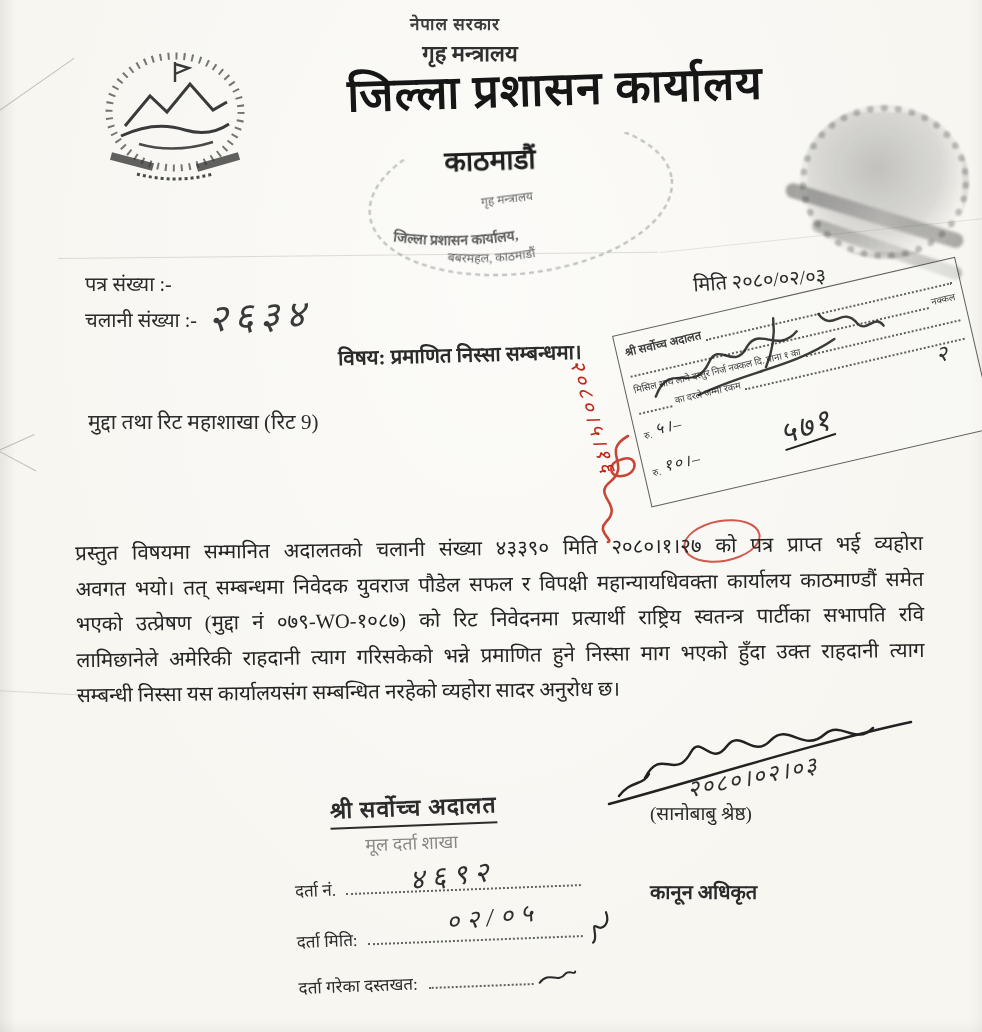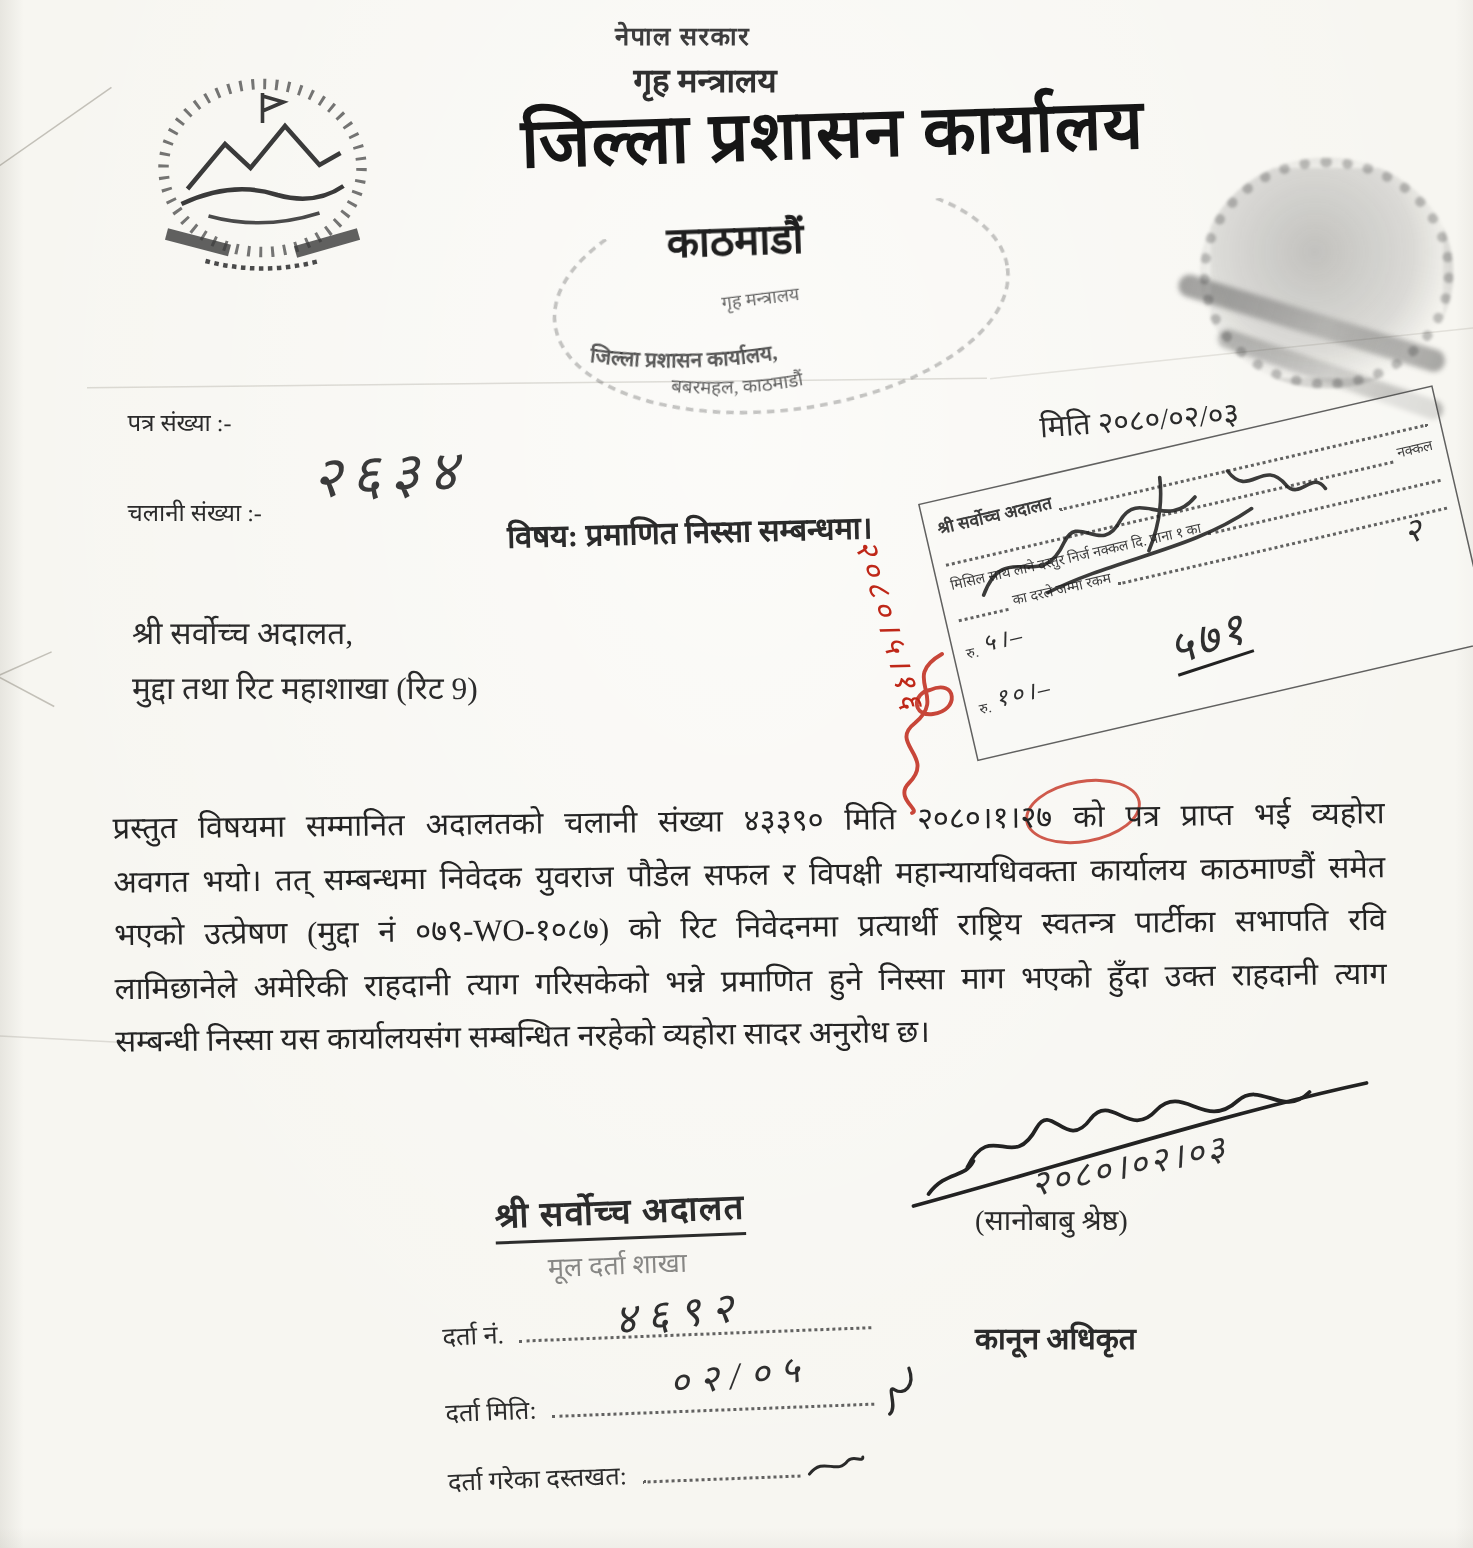--- a/index.html
+++ b/index.html
@@ -28,21 +28,21 @@
   .smudge{left:800px;top:105px;width:155px;height:140px;border-radius:50%;
     border:7px dotted rgba(60,60,60,.30);
     background:radial-gradient(circle at 45% 40%, rgba(70,70,70,.30), rgba(80,80,80,.17) 55%, rgba(90,90,90,.05) 72%, transparent 80%);
     filter:blur(1px);}
   .streak{position:absolute;border-radius:8px;filter:blur(1.6px);}
   .streak1{left:782px;top:208px;width:185px;height:15px;transform:rotate(17deg);
     background:linear-gradient(90deg, rgba(50,50,50,.45), rgba(60,60,60,.22) 55%, rgba(55,55,55,.42));}
   .streak2{left:808px;top:243px;width:158px;height:13px;transform:rotate(19deg);
     background:linear-gradient(90deg, rgba(55,55,55,.34), rgba(60,60,60,.16) 50%, rgba(55,55,55,.34));}
   
-  .label{font-size:16px;}
+  .label{font-size:20px;}
   .dispatch-val{left:208px;top:288px;font-size:38px;transform:rotate(-3deg);letter-spacing:6px;color:#3a3a3a;}
   .date-line{left:693px;top:266px;font-size:20px;transform:rotate(-4deg);}
   .subject{left:338px;top:340px;font-size:20.5px;font-weight:600;transform:rotate(-1.5deg);}
   
   .rstamp{left:612px;top:336px;width:352px;height:176px;transform:rotate(-13deg);transform-origin:0 0;
     border:1.5px solid rgba(45,45,45,.75);background:rgba(250,249,246,.55);
     padding:4px 8px;box-sizing:border-box;font-size:10px;color:#3d3d3d;}
   .rstamp .row{display:flex;align-items:flex-end;gap:4px;margin-top:6px;}
   .dots{display:inline-block;border-bottom:2px dotted rgba(60,60,60,.8);height:11px;}
   .grow{flex:1;}
@@ -112,21 +112,21 @@
     <text font-size="12.5" fill="rgba(55,55,55,.78)">
       <textPath href="#arc2" startOffset="26">बबरमहल, काठमाडौं</textPath>
     </text>
   </svg>
 
   <div class="abs smudge"></div>
   <div class="streak streak1"></div>
   <div class="streak streak2"></div>
 
   <div class="abs label print" style="left:85px;top:270px;">पत्र संख्या :-</div>
-  <div class="abs label print" style="left:85px;top:306px;margin-top:24px;">चलानी संख्या :-</div>
+  <div class="abs label print" style="left:85px;top:306px;">चलानी संख्या :-</div>
   <div class="abs hw dispatch-val">२६३४</div>
   <div class="abs print date-line">मिति २०८०/०२/०३</div>
 
   <div class="abs print subject">विषय: प्रमाणित निस्सा सम्बन्धमा।</div>
 
   <div class="abs rstamp">
     <div class="row">
       <span class="rs-title">श्री सर्वोच्च अदालत</span>
       <span class="dots grow"></span>
     </div>
@@ -166,21 +166,20 @@
   <div class="abs red-note">२०८०।५।१६</div>
   <svg class="abs" style="left:580px;top:430px;" width="80" height="115" viewBox="0 0 80 115">
     <g fill="none" stroke="#bf2718" stroke-width="2.6" opacity=".85" stroke-linecap="round">
       <path d="M 48,6 C 20,22 52,34 30,52 C 12,66 44,74 26,92 C 16,102 34,110 28,112"></path>
       <path d="M 40,30 C 58,22 60,44 42,46 C 28,48 28,32 40,30"></path>
     </g>
   </svg>
   <div class="abs red-ellipse"></div>
 
   <div class="abs recipient print">
-    <div>श्री सर्वोच्च अदालत,</div>
     <div>मुद्दा तथा रिट महाशाखा (रिट 9)</div>
   </div>
 
   <div class="abs body">
     <div class="bl">प्रस्तुत विषयमा सम्मानित अदालतको चलानी संख्या ४३३९० मिति २०८०।१।२७ को पत्र प्राप्त भई व्यहोरा</div>
     <div class="bl">अवगत भयो। तत् सम्बन्धमा निवेदक युवराज पौडेल सफल र विपक्षी महान्यायधिवक्ता कार्यालय काठमाण्डौं समेत</div>
     <div class="bl">भएको उत्प्रेषण (मुद्दा नं ०७९-WO-१०८७) को रिट निवेदनमा प्रत्यार्थी राष्ट्रिय स्वतन्त्र पार्टीका सभापति रवि</div>
     <div class="bl">लामिछानेले अमेरिकी राहदानी त्याग गरिसकेको भन्ने प्रमाणित हुने निस्सा माग भएको हुँदा उक्त राहदानी त्याग</div>
     <div class="bl last">सम्बन्धी निस्सा यस कार्यालयसंग सम्बन्धित नरहेको व्यहोरा सादर अनुरोध छ।</div>
   </div>

